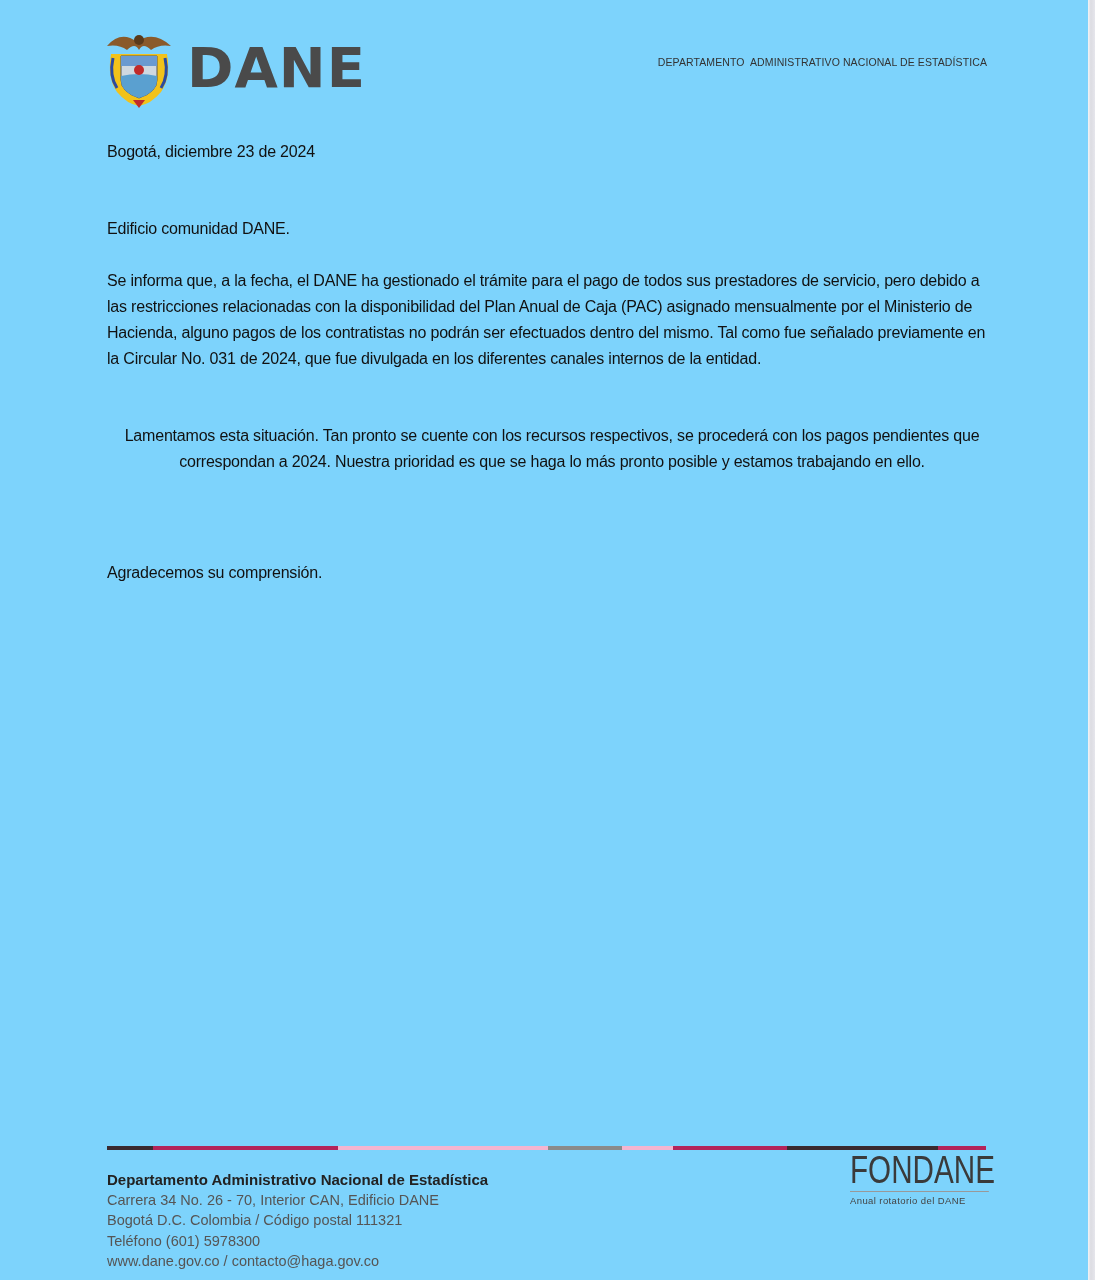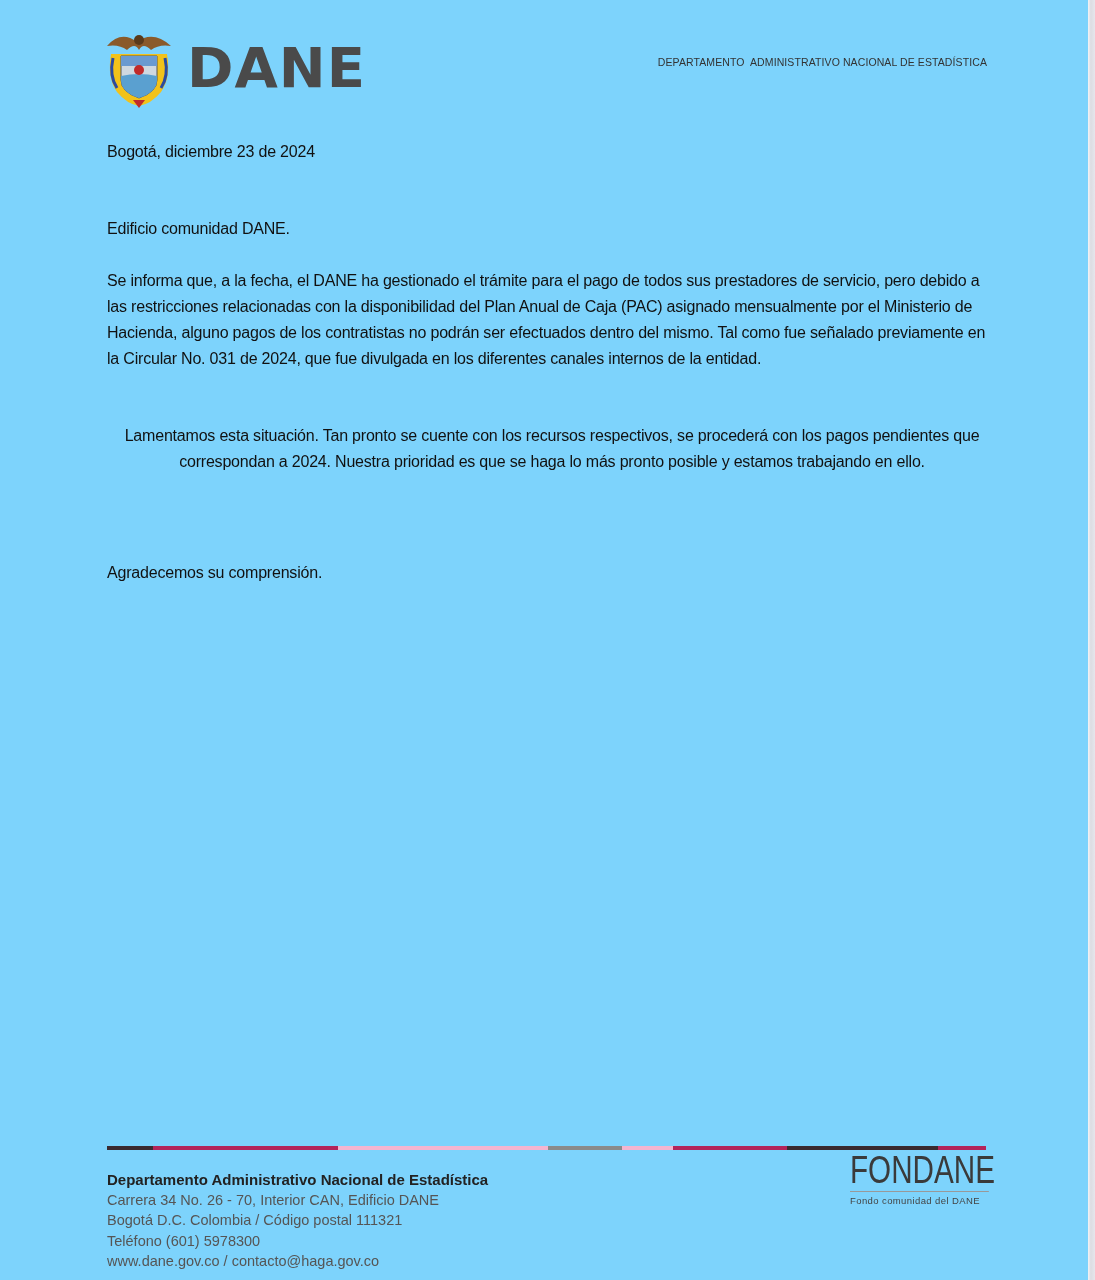--- a/index.html
+++ b/index.html
@@ -92,16 +92,16 @@
   <div class="footer-left">
     <div class="org">Departamento Administrativo Nacional de Estadística</div>
     <div>Carrera 34 No. 26 - 70, Interior CAN, Edificio DANE</div>
     <div>Bogotá D.C. Colombia / Código postal 111321</div>
     <div>Teléfono (601) 5978300</div>
     <div>www.dane.gov.co / contacto@haga.gov.co</div>
   </div>
 
   <div class="fondane">
     <div class="fondane-title">FONDANE</div>
-    <div class="fondane-sub">Fondo comunidad del DANE</div>
+    <div class="fondane-sub">Anual rotatorio del DANE</div>
   </div>
 </div>
 <div class="page-edge"></div>
 
 </body></html>

